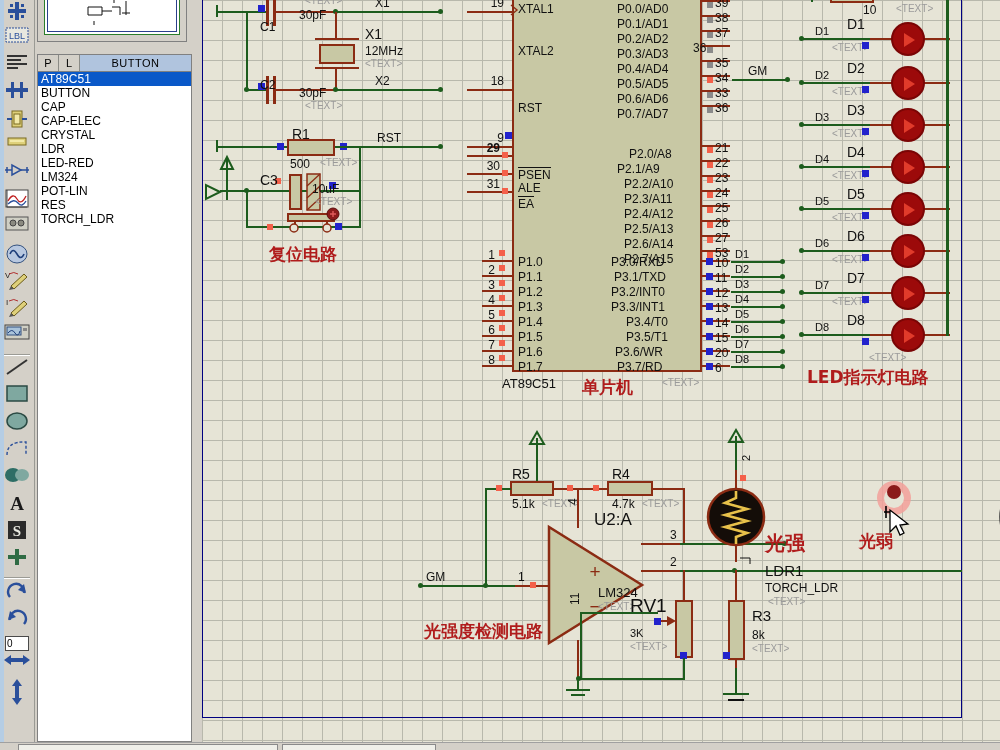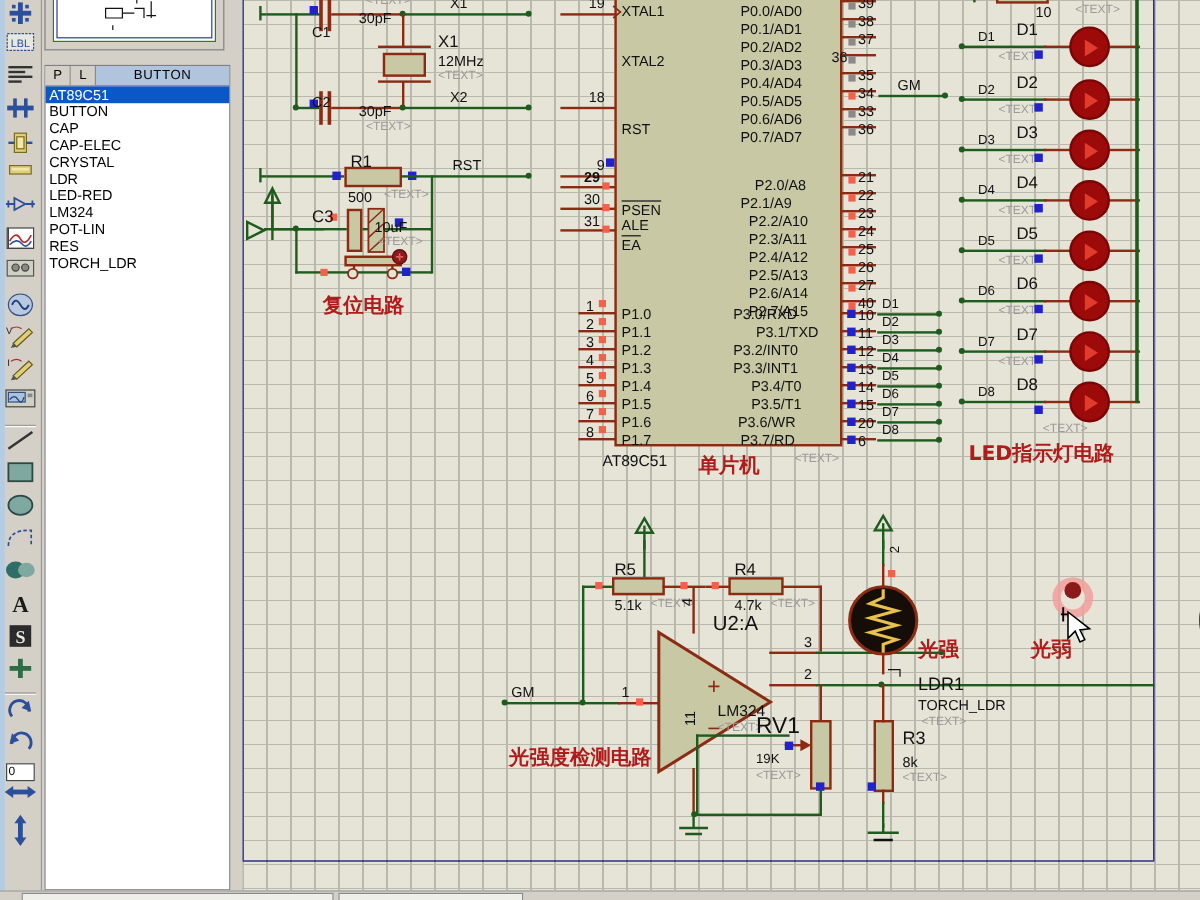--- a/index.html
+++ b/index.html
@@ -646,25 +646,25 @@
   <div class="pin-red" style="left:505px;top:222px;"></div>
   <div class="pin-red" style="left:505px;top:237px;"></div>
   <div class="pin-red" style="left:505px;top:252px;"></div>
   <div class="mcu-num" style="left:513px;top:141px;">21</div>
   <div class="mcu-num" style="left:513px;top:156px;">22</div>
   <div class="mcu-num" style="left:513px;top:171px;">23</div>
   <div class="mcu-num" style="left:513px;top:186px;">24</div>
   <div class="mcu-num" style="left:513px;top:201px;">25</div>
   <div class="mcu-num" style="left:513px;top:216px;">26</div>
   <div class="mcu-num" style="left:513px;top:231px;">27</div>
-  <div class="mcu-num" style="left:513px;top:246px;">40</div>
+  <div class="mcu-num" style="left:513px;top:246px;">53</div>
 
   
   <div class="mcu-pl" style="left:409px;top:255px;">P3.0/RXD</div>
-  <div class="mcu-pl" style="left:412px;top:270px;margin-left:16px;">P3.1/TXD</div>
+  <div class="mcu-pl" style="left:412px;top:270px;">P3.1/TXD</div>
   <div class="mcu-pl" style="left:409px;top:285px;">P3.2/INT0</div>
   <div class="mcu-pl" style="left:409px;top:300px;">P3.3/INT1</div>
   <div class="mcu-pl" style="left:424px;top:315px;">P3.4/T0</div>
   <div class="mcu-pl" style="left:424px;top:330px;">P3.5/T1</div>
   <div class="mcu-pl" style="left:413px;top:345px;">P3.6/WR</div>
   <div class="mcu-pl" style="left:415px;top:360px;">P3.7/RD</div>
 
   <div class="leadwr" style="left:498px;top:260px;width:30px;"></div>
   <div class="leadwr" style="left:498px;top:275px;width:30px;"></div>
   <div class="leadwr" style="left:498px;top:290px;width:30px;"></div>
@@ -881,21 +881,21 @@
   <div class="res-v" style="left:473px;top:600px;width:18px;height:58px;"></div>
   <svg class="sym" style="left:452px;top:614px;width:24px;height:14px;">
     <path d="M0 7 L16 7" stroke="#8b2b13" stroke-width="2"></path>
       <path d="M22 7 L13 2 L13 12 Z" fill="#8b2b13"></path>
   </svg>
   <div class="w" style="left:378px;top:612px;width:78px;height:2px;"></div>
   <div class="w" style="left:378px;top:612px;width:2px;height:68px;"></div>
   <div class="pin-blue" style="left:452px;top:618px;"></div>
   <div class="pin-blue" style="left:478px;top:652px;"></div>
   <div class="lbl" style="left:428px;top:595px;font-size:19px;">RV1</div>
-  <div class="lbl" style="left:428px;top:627px;font-size:11px;">19K</div>
+  <div class="lbl" style="left:428px;top:627px;font-size:11px;">3K</div>
   <div class="lbl-grey" style="left:428px;top:641px;">&lt;TEXT&gt;</div>
   <div class="w" style="left:378px;top:678px;width:105px;height:2px;"></div>
   <div class="w" style="left:481px;top:658px;width:2px;height:22px;"></div>
   <div class="jdot" style="left:374px;top:676px;"></div>
 
   <svg class="sym" style="left:362px;top:678px;width:30px;height:24px;">
     <g stroke="#1d5c1d" stroke-width="2">
         <path d="M14 0 L14 12"></path>
         <path d="M2 12 L26 12"></path>
         <path d="M7 17 L21 17"></path>
@@ -949,21 +949,21 @@
   </svg>
 
   
   <svg class="sym" style="left:795px;top:493px;width:62px;height:48px;">
     <ellipse cx="16" cy="24" rx="13" ry="22" fill="#f2f2f2" stroke="#3a3a3a" stroke-width="1.6"></ellipse>
     <circle cx="16" cy="24" r="4" fill="#f0d030"></circle>
     <path d="M20 10 L44 16 L44 34 L20 39 Z" fill="#7d7d7d" stroke="#3a3a3a" stroke-width="1.4"></path>
     <rect x="40" y="17" width="12" height="14" fill="#9a9a9a" stroke="#3a3a3a" stroke-width="1.2"></rect>
     <rect x="37" y="33" width="8" height="5" fill="#4a4a4a"></rect>
   </svg>
-  <div class="lbl-cn-sm" style="left:563px;top:530px;font-size:17px;">光强</div>
+  <div class="lbl-cn-sm" style="left:563px;top:530px;font-size:20px;">光强</div>
   <div class="lbl-cn-sm" style="left:657px;top:530px;font-size:17px;">光弱</div>
 
   
   <svg class="sym" style="left:672px;top:478px;width:40px;height:40px;">
     <circle cx="20" cy="20" r="17" fill="#f2a09a" opacity="0.85"></circle>
     <circle cx="20" cy="20" r="10" fill="#e6e4d6"></circle>
     <circle cx="20" cy="14" r="7" fill="#8b1a1a"></circle>
   </svg>
   <svg id="cursor" style="left:682px;top:504px;width:28px;height:34px;">
     <g stroke="#000" stroke-width="1.6" fill="none">

